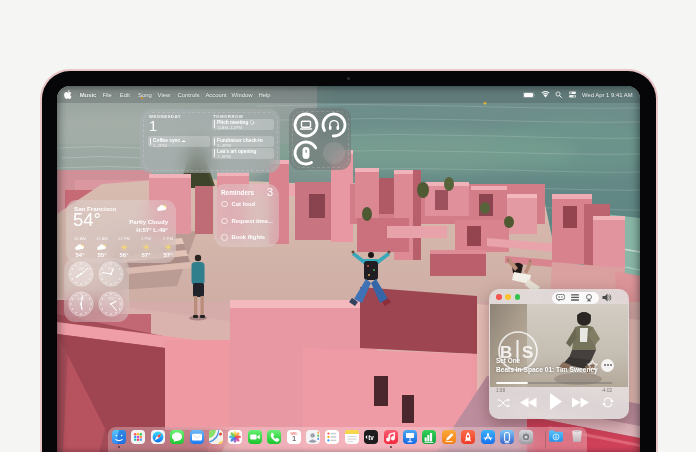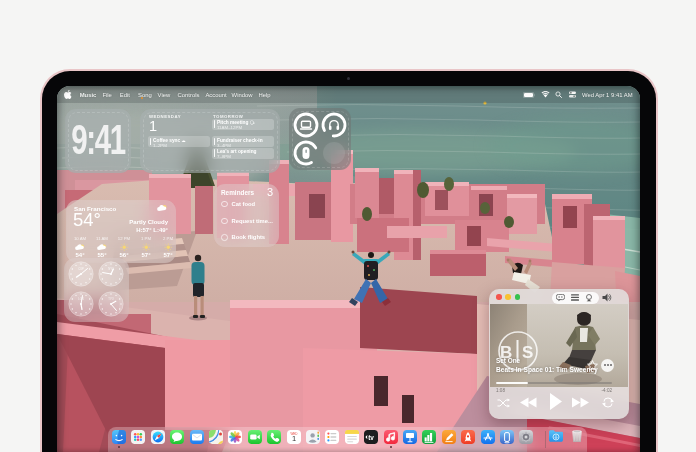--- a/index.html
+++ b/index.html
@@ -299,23 +299,20 @@
         </svg>
         <svg class="it" style="left:512px;top:4.5px" width="7" height="7" viewBox="0 0 14 14">
           <rect x="0" y="1" width="14" height="5.2" rx="2.6" fill="#fff"></rect>
           <circle cx="3.6" cy="3.6" r="2.1" fill="#8a938f"></circle>
           <rect x="0" y="7.8" width="14" height="5.2" rx="2.6" fill="#fff" opacity="0.85"></rect>
           <circle cx="10.4" cy="10.4" r="2.1" fill="#8a938f"></circle>
         </svg>
         <span class="it" style="left:525px">Wed Apr 1</span>
         <span class="it" style="left:554px">9:41 AM</span>
       </div>
-      <div class="wg frost1" id="wClock">
-      <div class="t">9:41</div>
-    </div>
       <div class="wg frost1" id="wCal">
         <div style="position:absolute;left:9px;top:5px;font-size:4.3px;letter-spacing:0.5px;color:rgba(255,255,255,0.85)">WEDNESDAY</div>
         <div style="position:absolute;left:9px;top:9px;font-size:14.5px;font-weight:normal">1</div>
         <div class="chip" style="left:8px;top:27px;height:11px">
           <span class="a">Coffee sync <span style="font-size:4px">☁</span></span>
         <span class="b">1–2PM</span>
         </div>
         <div style="position:absolute;left:73px;top:5px;font-size:4.3px;letter-spacing:0.5px;color:rgba(255,255,255,0.85)">TOMORROW</div>
         <div class="chip" style="left:72px;top:9.5px;height:11px">
           <span class="a">Pitch meeting <span style="font-size:4px">🗣</span></span>

